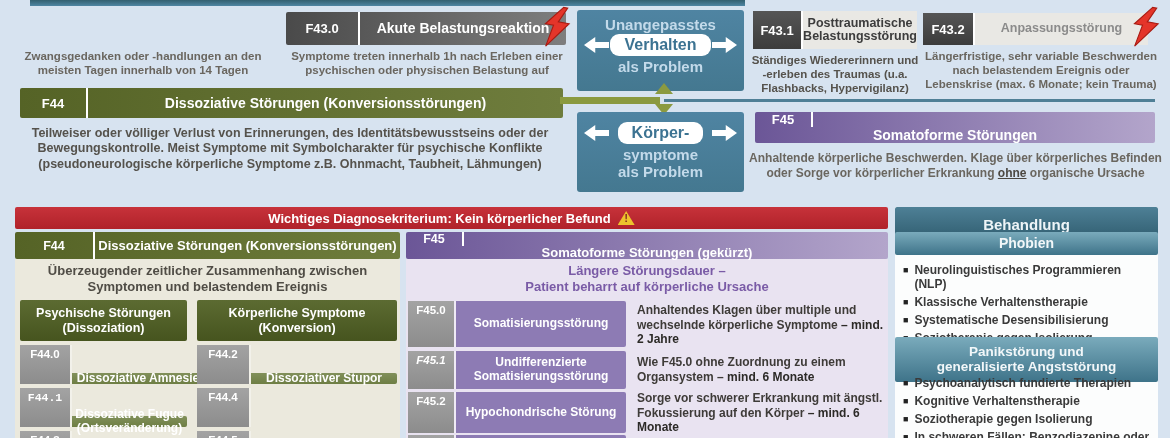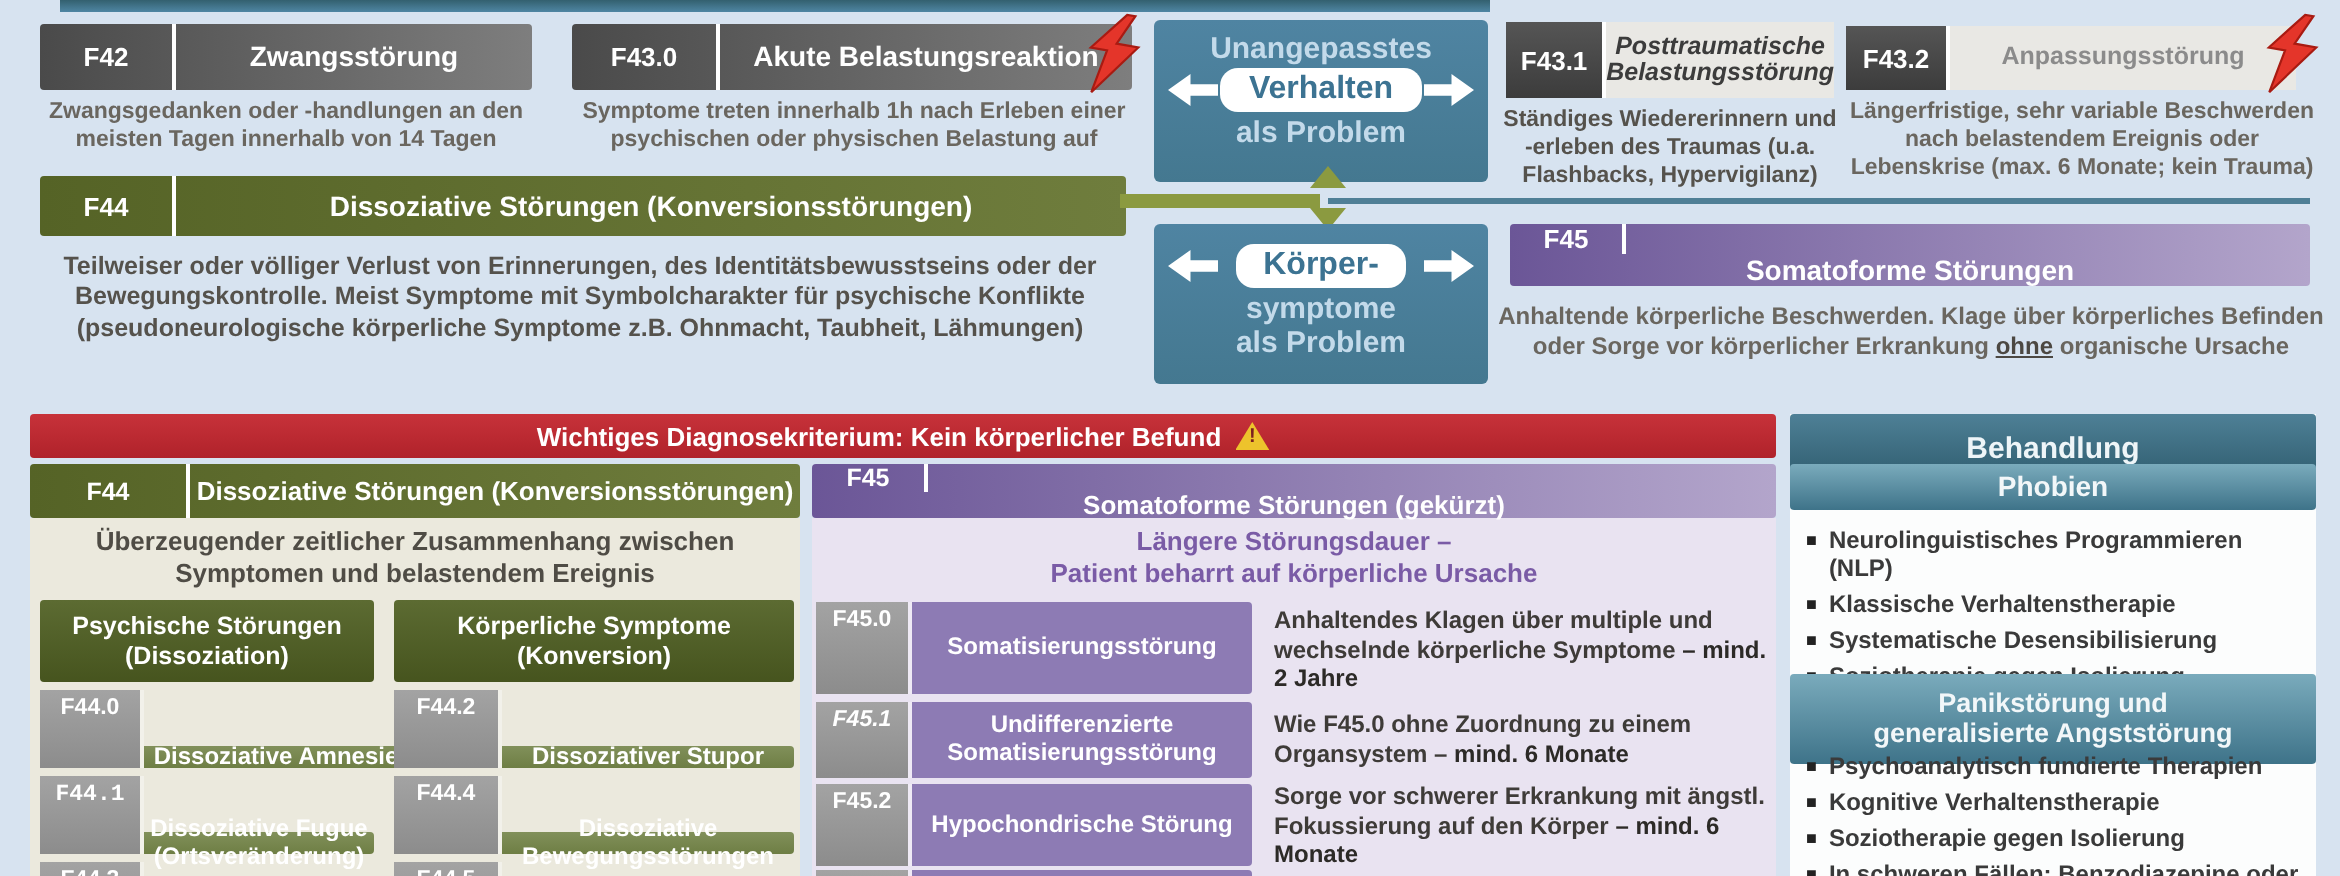--- a/index.html
+++ b/index.html
@@ -100,24 +100,20 @@
 
   .underl{text-decoration:underline;font-weight:bold;color:#4c4842;}
 </style>
 </head>
 <body>
 
 <div class="canvas">
 
   <div class="abs" style="left:30px;top:0;width:715px;height:6px;background:linear-gradient(180deg,#33606f,#4f86a3);"></div>
 
-  <div class="abs bar gray-grad" style="left:20px;top:12px;width:246px;height:33px;">
-    <div class="code" style="width:66px;">F42</div>
-    <div class="title">Zwangsstörung</div>
-  </div>
   <div class="abs desc" style="left:18px;top:49px;width:250px;">Zwangsgedanken oder -handlungen an den meisten Tagen innerhalb von 14 Tagen</div>
 
   <div class="abs bar gray-grad" style="left:286px;top:12px;width:280px;height:33px;">
     <div class="code" style="width:72px;">F43.0</div>
     <div class="title">Akute Belastungsreaktion</div>
   </div>
   <div class="abs bolt" style="left:539px;top:5px;">
     <svg viewBox="0 0 24 32">
         <path d="M15 1 L4 15 h6 L7 31 L21 12 h-8 L18 1 Z" fill="#e4352a" stroke="#a81b12" stroke-width="0.8"></path>
       </svg>
@@ -129,21 +125,21 @@
     <div class="pillrow" style="margin-top:1px;">
       <span class="barrow left"></span>
       <span class="pill">Verhalten</span>
       <span class="barrow right"></span>
     </div>
     <div style="margin-top:2px;">als Problem</div>
   </div>
 
   <div class="abs split" style="left:753px;top:11px;width:164px;height:38px;">
     <div class="code" style="width:50px;">F43.1</div>
-    <div class="lbl" style="flex:1;color:#3c3c3c;font-style:italic;">Posttraumatische Belastungsstörung</div>
+    <div class="lbl" style="flex:1;color:#3c3c3c;">Posttraumatische Belastungsstörung</div>
   </div>
   <div class="abs desc" style="left:750px;top:53px;width:170px;color:#55524c;">Ständiges Wiedererinnern und -erleben des Traumas (u.a. Flashbacks, Hypervigilanz)</div>
 
   <div class="abs split" style="left:923px;top:13px;width:225px;height:32px;">
     <div class="code" style="width:50px;">F43.2</div>
     <div class="lbl" style="flex:1;color:#8b8b8b;">Anpassungsstörung</div>
   </div>
   <div class="abs bolt" style="left:1128px;top:5px;">
     <svg viewBox="0 0 24 32">
         <path d="M15 1 L4 15 h6 L7 31 L21 12 h-8 L18 1 Z" fill="#e4352a" stroke="#a81b12" stroke-width="0.8"></path>
@@ -207,21 +203,20 @@
     <div class="chip" style="width:52px;">F44.2</div>
     <div class="gbox">Dissoziativer Stupor</div>
   </div>
 
   <div class="abs cell" style="left:20px;top:388px;width:167px;height:39px;">
     <div class="chip" style="width:50px;font-family:Liberation Mono, monospace;">F44.1</div>
     <div class="gbox">Dissoziative Fugue (Ortsveränderung)</div>
   </div>
   <div class="abs cell" style="left:197px;top:388px;width:200px;height:39px;">
     <div class="chip" style="width:52px;">F44.4</div>
-    <div class="gbox">Dissoziative Bewegungsstörungen</div>
   </div>
 
   <div class="abs cell" style="left:20px;top:431px;width:167px;height:39px;">
     <div class="chip" style="width:50px;">F44.3</div>
     <div class="gbox">Trance und</div>
   </div>
   <div class="abs cell" style="left:197px;top:431px;width:200px;height:39px;">
     <div class="chip" style="width:52px;">F44.5</div>
     <div class="gbox"></div>
   </div>

